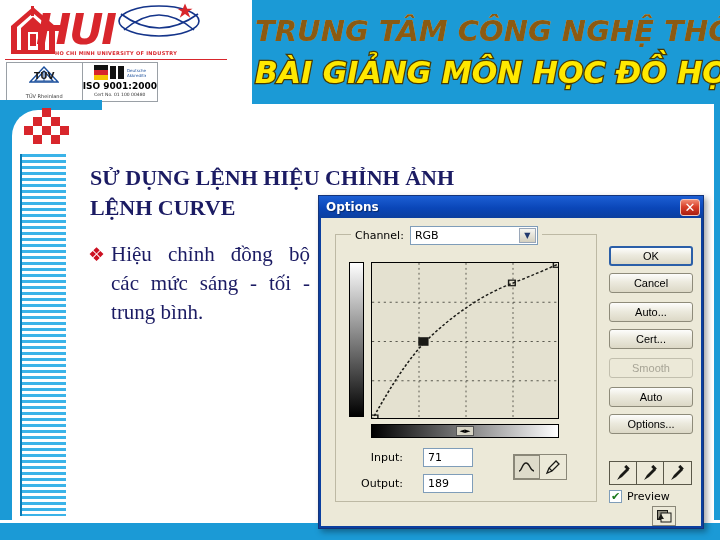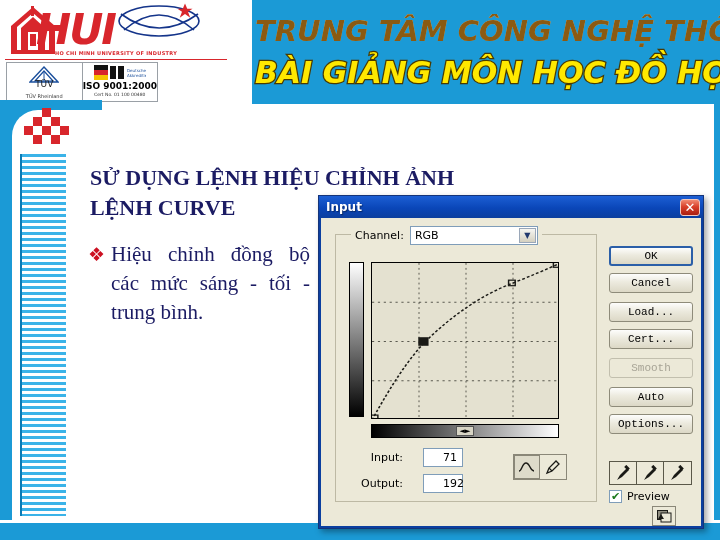--- a/index.html
+++ b/index.html
@@ -108,24 +108,24 @@
   .cert-half { flex: 1; position: relative; }
   #cert-div {
     width: 1px; background: #9aa0a6;
   }
   #tuv-tri {
     position: absolute; left: 50%; top: 3px;
     transform: translateX(-50%);
     width: 30px; height: 17px;
   }
   #tuv-label {
-    position: absolute; left: 0; top: 16px; width: 100%;
+    position: absolute; left: 0; top: 8px; width: 100%;
     text-align: center;
     font-family: "DejaVu Sans", sans-serif;
-    font-size: 9px; font-weight: normal; color: #1a1a1a;
+    font-size: 9px; font-weight: bold; color: #1a1a1a;
   }
   #tuv-sub {
     position: absolute; left: 0; top: 30px; width: 100%;
     text-align: center;
     font-family: "DejaVu Sans", sans-serif;
     font-size: 5px; color: #333;
   }
   #iso-flag {
     position: absolute; left: 50%; top: 2px;
     transform: translateX(-50%);
@@ -425,26 +425,26 @@
     display: flex; align-items: center;
     margin-bottom: 7px;
   }
   .io-label {
     width: 52px;
     text-align: right;
     font-size: 11px; color: #000;
     margin-right: 20px;
   }
   .io-field {
-    width: 40px; height: 19px;
+    width: 50px; height: 19px;
     background: #ffffff;
     border: 1px solid #7f9db9;
     font-size: 11px; color: #000;
     display: flex; align-items: center;
-    padding-left: 19px;
+    padding-left: 4px;
   }
   #tool-pair {
     position: absolute;
     left: 192px; top: 236px;
     display: flex;
     border: 1px solid #8a8778;
     background: #ece9d8;
   }
   .tool-btn {
     width: 26px; height: 24px;
@@ -465,21 +465,21 @@
   }
   .dlg-btn {
     width: 84px; height: 20px;
     margin-bottom: 7px;
     background: linear-gradient(180deg,#fdfdfc 0%,#eceade 45%,#dcd8c6 100%);
     border: 1px solid #8e8b7a;
     border-radius: 3px;
     font-size: 11px;
     color: #000;
     display: flex; align-items: center; justify-content: center;
-    font-family: Liberation Mono, monospace;
+    font-family: Liberation Sans, sans-serif;
     cursor: pointer;
   }
   .dlg-btn.default {
     border: 2px solid #2b5fa8;
   }
   .dlg-btn.disabled {
     color: #a7a496;
     background: #ece9d8;
     border: 1px solid #c2bfae;
   }
@@ -616,21 +616,21 @@
   <div id="bullet-block">
     <div id="bullet-row">
       <span id="bullet-glyph">❖</span>
       <span id="bullet-text">Hiệu chỉnh đồng bộ các mức sáng - tối - trung bình.</span>
     </div>
   </div>
 
   <div id="curves-dialog">
 
     <div id="dlg-titlebar">
-      <span id="dlg-title">Input</span>
+      <span id="dlg-title">Options</span>
       <span id="dlg-close">✕</span>
     </div>
 
     <div id="dlg-body">
 
       <div id="group-frame"></div>
 
       <div id="channel-row">
         <span id="channel-label">Channel:</span>
         <div id="channel-select">
@@ -666,42 +666,42 @@
         </div>
       </div>
 
       <div id="io-block">
         <div class="io-row">
           <span class="io-label">Input:</span>
           <span class="io-field">71</span>
         </div>
         <div class="io-row">
           <span class="io-label">Output:</span>
-          <span class="io-field">192</span>
+          <span class="io-field">189</span>
         </div>
       </div>
 
       <div id="tool-pair">
         <div class="tool-btn active">
           <svg width="18" height="14" viewBox="0 0 18 14">
             <path d="M1 11 C4 11 4 3 8 3 C12 3 12 11 16 11" fill="none" stroke="#1a1a16" stroke-width="1.4"></path>
           </svg>
         </div>
         <div class="tool-btn">
           <svg width="16" height="16" viewBox="0 0 16 16">
             <path d="M2 14 L4 9 L11 2 L14 5 L7 12 Z" fill="none" stroke="#1a1a16" stroke-width="1.3"></path>
             <line x1="4" y1="9" x2="7" y2="12" stroke="#1a1a16" stroke-width="1.1"></line>
           </svg>
         </div>
       </div>
 
       <div id="btn-col">
         <div class="dlg-btn default">OK</div>
         <div class="dlg-btn">Cancel</div>
-        <div class="dlg-btn gap-sm">Load...</div>
+        <div class="dlg-btn gap-sm">Auto...</div>
         <div class="dlg-btn">Cert...</div>
         <div class="dlg-btn disabled gap-sm">Smooth</div>
         <div class="dlg-btn gap-sm">Auto</div>
         <div class="dlg-btn">Options...</div>
       </div>
 
       <div id="eyedroppers">
         <div class="eyedropper">
           <svg width="17" height="17" viewBox="0 0 17 17">
             <path d="M2 15 L5 10 L12 3 L14 5 L7 12 Z" fill="#1a1a16"></path>

